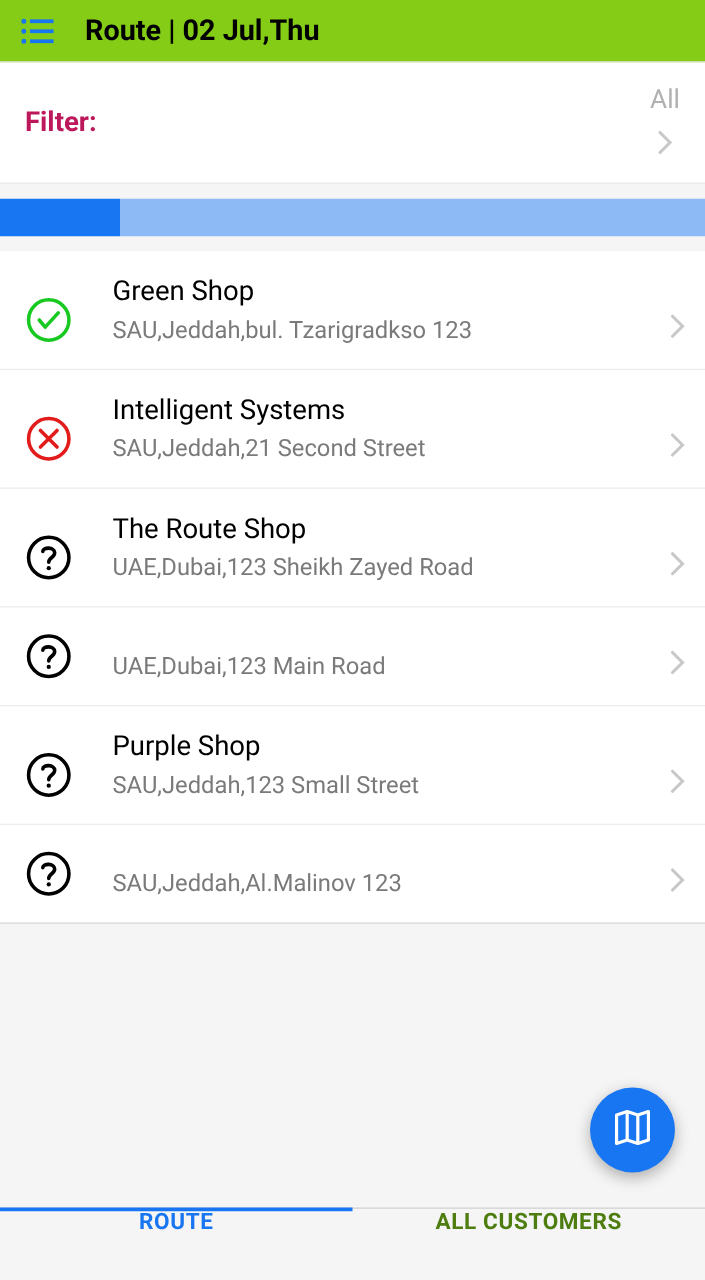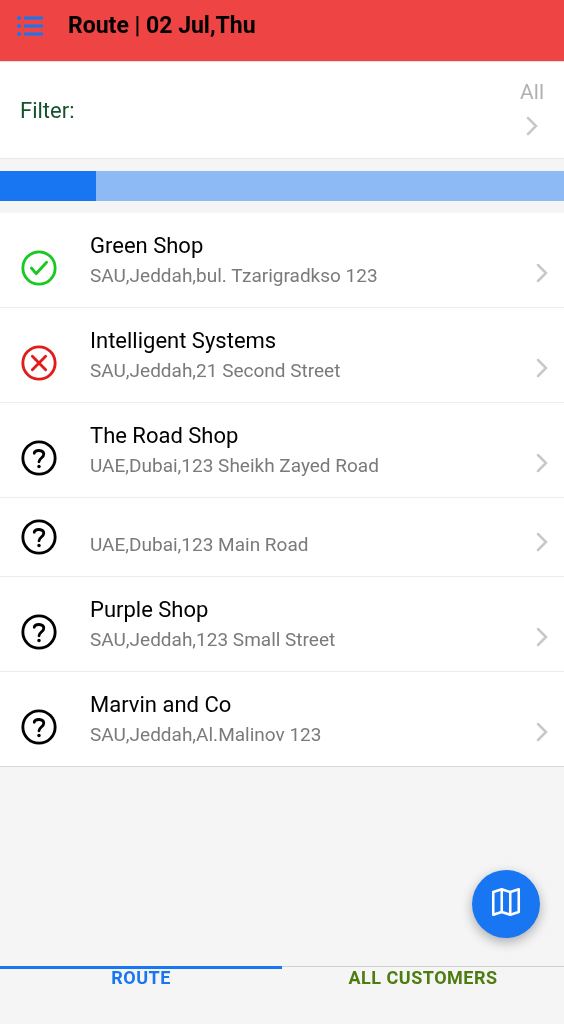--- a/index.html
+++ b/index.html
@@ -6,25 +6,25 @@
     body {
       font-family: -apple-system, BlinkMacSystemFont, "Segoe UI", Roboto, Helvetica, Arial, sans-serif;
       background: #f5f5f5;
       width: 564px;
       height: 1024px;
       overflow: hidden;
       position: relative;
     }
     .header {
       display: flex;
-      align-items: flex-start;
+      align-items: center;
       padding: 12px 16px;
-      background: #ef4444;
+      background: #84cc16;
       border-bottom: 1px solid #e0e0e0;
-      height: 62px;
+      height: 50px;
     }
     .menu-icon {
       color: #1976f2;
       margin-right: 24px;
       width: 28px;
       height: 28px;
       display: flex;
       align-items: center;
       justify-content: center;
     }
@@ -36,21 +36,22 @@
     .filter-bar {
       display: flex;
       align-items: center;
       justify-content: space-between;
       padding: 18px 20px;
       background: #fff;
       border-bottom: 1px solid #e8e8e8;
     }
     .filter-label {
       font-size: 22px;
-      color: #14532d;
+      color: #be185d;
+      font-weight: bold;
     }
     .filter-right {
       display: flex;
       align-items: center;
       gap: 12px;
       flex-direction: column;
     }
     .filter-value {
       font-size: 21px;
       color: #b0b0b0;
@@ -223,21 +224,21 @@
           <path d="M2 2 L10 10 L2 18" stroke="#c8c8c8" stroke-width="2.5" fill="none" stroke-linecap="round"></path>
         </svg></span>
     </div>
     <div class="list-item">
       <span class="status-icon"><svg width="38" height="38" viewBox="0 0 40 40">
           <circle cx="20" cy="20" r="17" stroke="#000" stroke-width="3" fill="none"></circle>
           <path d="M15 15 C15 11 25 11 25 16 C25 20 20 20 20 24" stroke="#000" stroke-width="3" fill="none" stroke-linecap="round"></path>
           <circle cx="20" cy="29" r="1.8" fill="#000"></circle>
         </svg></span>
       <div class="item-content">
-        <div class="item-title">The Road Shop</div>
+        <div class="item-title">The Route Shop</div>
         <div class="item-subtitle">UAE,Dubai,123 Sheikh Zayed Road</div>
       </div>
       <span class="item-chevron"><svg width="12" height="20" viewBox="0 0 12 20">
           <path d="M2 2 L10 10 L2 18" stroke="#c8c8c8" stroke-width="2.5" fill="none" stroke-linecap="round"></path>
         </svg></span>
     </div>
     <div class="list-item">
       <span class="status-icon"><svg width="38" height="38" viewBox="0 0 40 40">
           <circle cx="20" cy="20" r="17" stroke="#000" stroke-width="3" fill="none"></circle>
           <path d="M15 15 C15 11 25 11 25 16 C25 20 20 20 20 24" stroke="#000" stroke-width="3" fill="none" stroke-linecap="round"></path>
@@ -264,21 +265,20 @@
           <path d="M2 2 L10 10 L2 18" stroke="#c8c8c8" stroke-width="2.5" fill="none" stroke-linecap="round"></path>
         </svg></span>
     </div>
     <div class="list-item">
       <span class="status-icon"><svg width="38" height="38" viewBox="0 0 40 40">
           <circle cx="20" cy="20" r="17" stroke="#000" stroke-width="3" fill="none"></circle>
           <path d="M15 15 C15 11 25 11 25 16 C25 20 20 20 20 24" stroke="#000" stroke-width="3" fill="none" stroke-linecap="round"></path>
           <circle cx="20" cy="29" r="1.8" fill="#000"></circle>
         </svg></span>
       <div class="item-content">
-        <div class="item-title">Marvin and Co</div>
         <div class="item-subtitle">SAU,Jeddah,Al.Malinov 123</div>
       </div>
       <span class="item-chevron"><svg width="12" height="20" viewBox="0 0 12 20">
           <path d="M2 2 L10 10 L2 18" stroke="#c8c8c8" stroke-width="2.5" fill="none" stroke-linecap="round"></path>
         </svg></span>
     </div>
   </div>
 <div class="divider-after-list"></div>
 
 <div class="fab">

